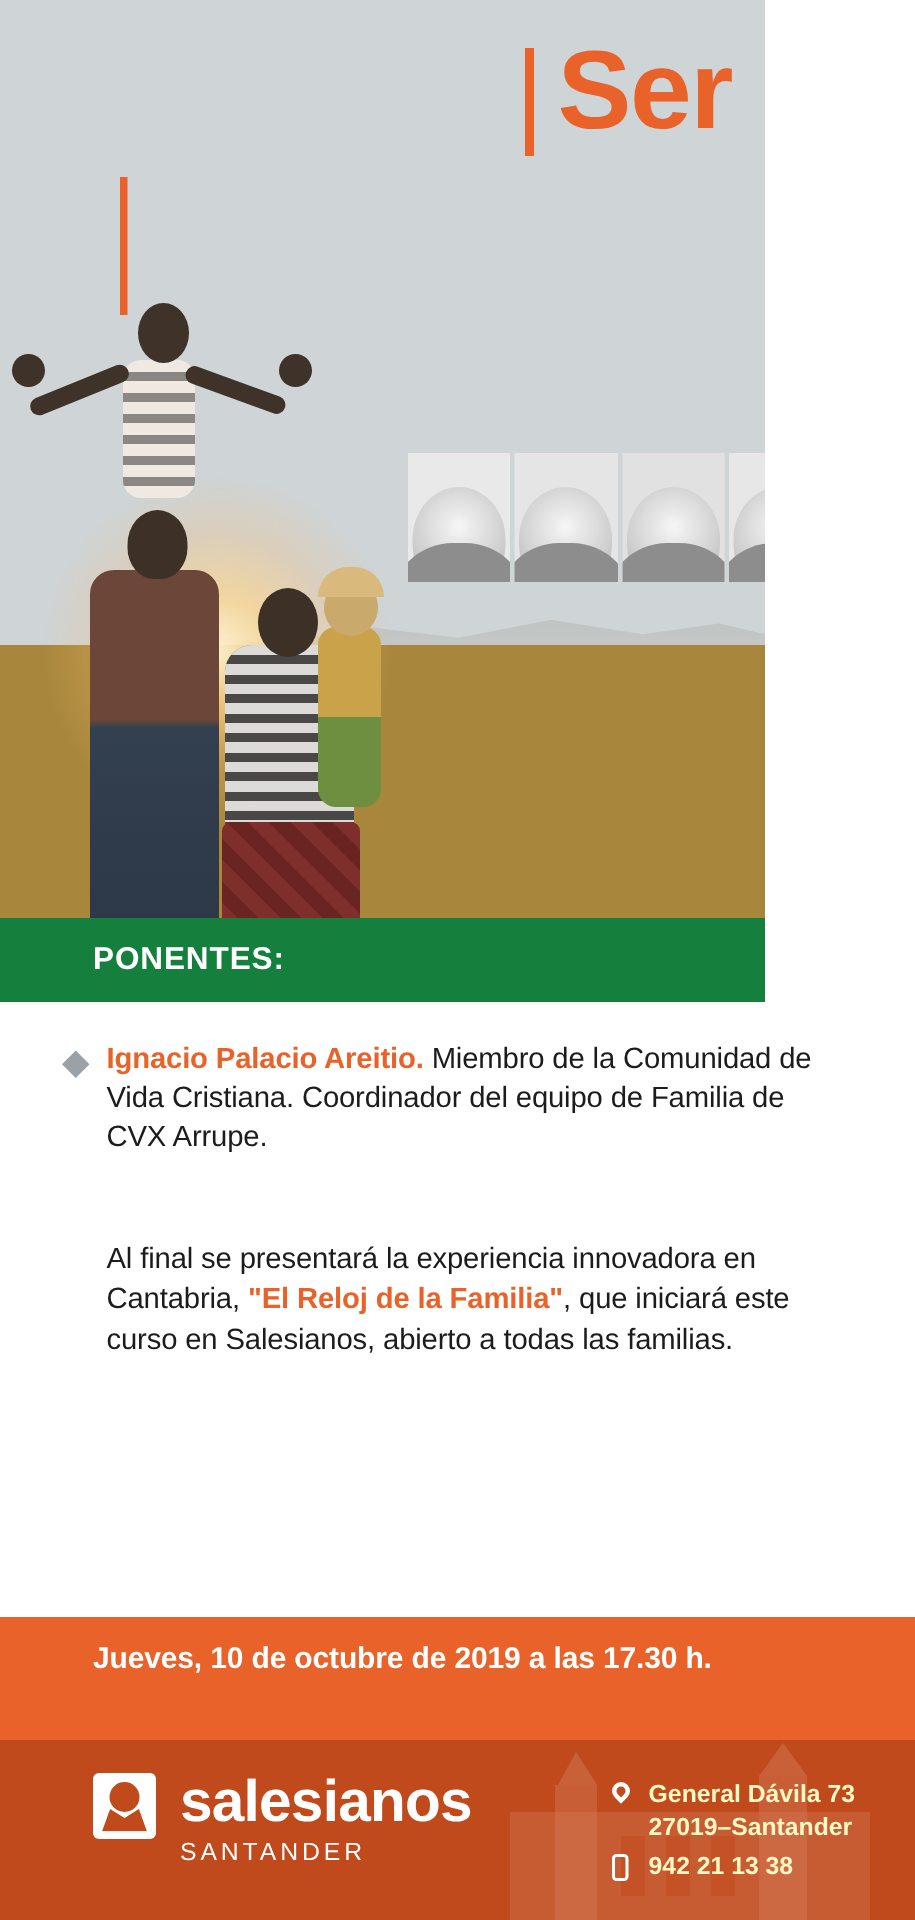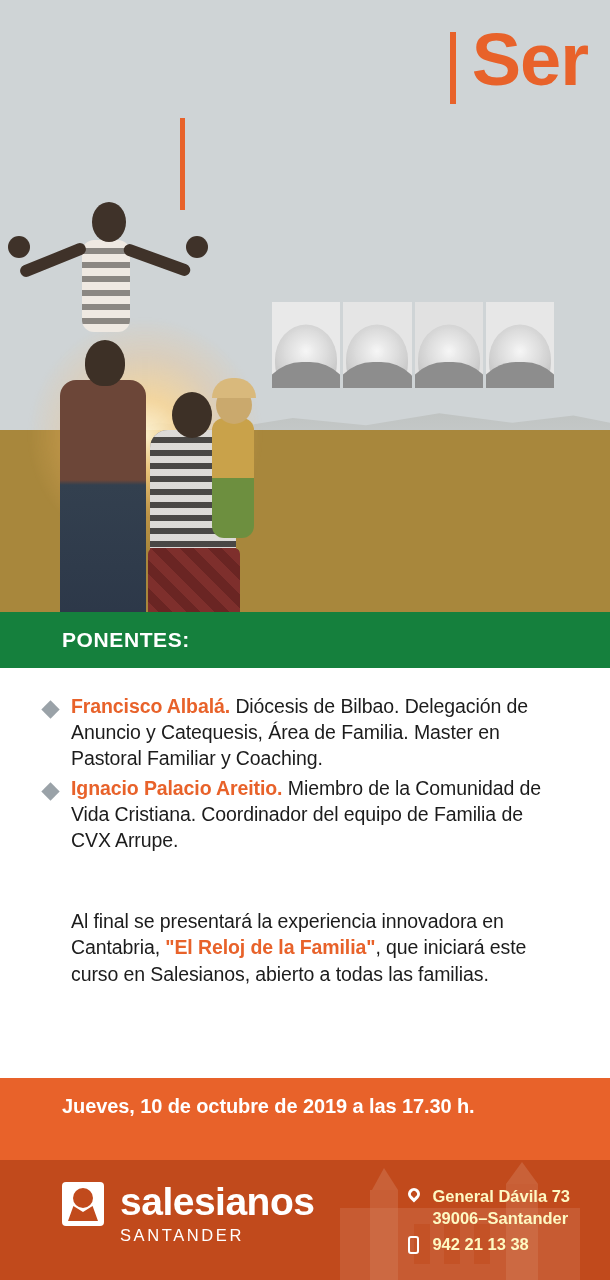--- a/index.html
+++ b/index.html
@@ -14,21 +14,21 @@
     position: relative;
     width: 610px;
     height: 1280px;
     background: #ffffff;
     overflow: hidden;
   }
 
   
   .hero {
     position: relative;
-    width: 610px;
+    width: 510px;
     height: 668px;
     overflow: hidden;
     background: #cfd4d6;
   }
   
   .hero-bg {
     position: absolute;
     inset: 0;
     background:
       radial-gradient(circle at 22% 52%, rgba(255,214,140,0.95) 0%, rgba(255,190,110,0.55) 9%, rgba(255,255,255,0) 26%),
@@ -423,26 +423,20 @@
       </span>
     </div>
 
     <div class="ponentes-bar">
       <span>PONENTES:</span>
     </div>
   </div>
 
   <div class="body-area">
 
-    <div class="speaker">
-      <div class="diamond-icon"></div>
-      <div class="speaker-text">
-        <span class="speaker-name">Francisco Albalá.</span><span> Diócesis de Bilbao. Delegación de Anuncio y Catequesis, Área de  Familia. Master en Pastoral Familiar y Coaching.</span>
-      </div>
-    </div>
 
     <div class="speaker">
       <div class="diamond-icon"></div>
       <div class="speaker-text">
         <span class="speaker-name">Ignacio Palacio Areitio.</span><span> Miembro de la Comunidad de Vida Cristiana. Coordinador del equipo de Familia de CVX Arrupe.</span>
       </div>
     </div>
 
     <p class="closing">
       <span>Al final se presentará la experiencia innovadora en Cantabria, </span><span class="highlight">"El Reloj de la Familia"</span><span>, que iniciará este curso en Salesianos, abierto a todas las familias.</span>
@@ -473,21 +467,21 @@
       </div>
     </div>
 
     <div class="contact">
       <div class="contact-row">
         <span class="contact-ico">
             <span class="pin"></span>
           </span>
         <span class="contact-lines">
           <span>General Dávila 73</span>
-          <span>39006–Santander</span>
+          <span>27019–Santander</span>
         </span>
       </div>
       <div class="contact-row" style="margin-top:4px;">
         <span class="contact-ico">
             <span class="phone-ico"></span>
           </span>
         <span>942 21 13 38</span>
       </div>
     </div>
   </div>

